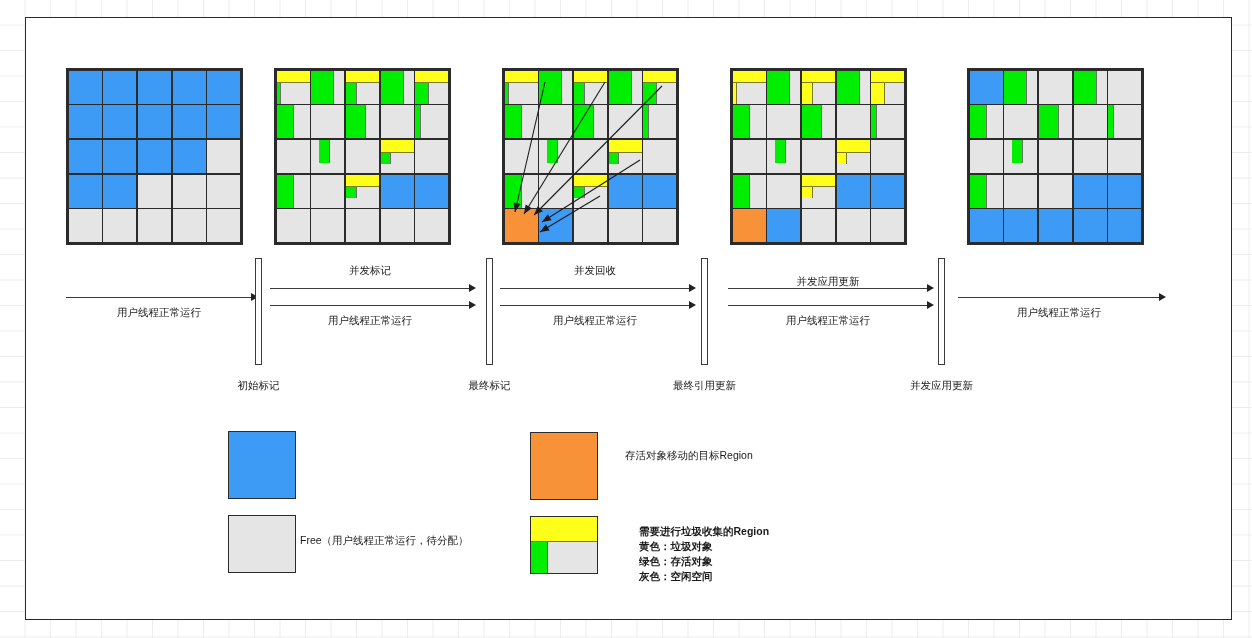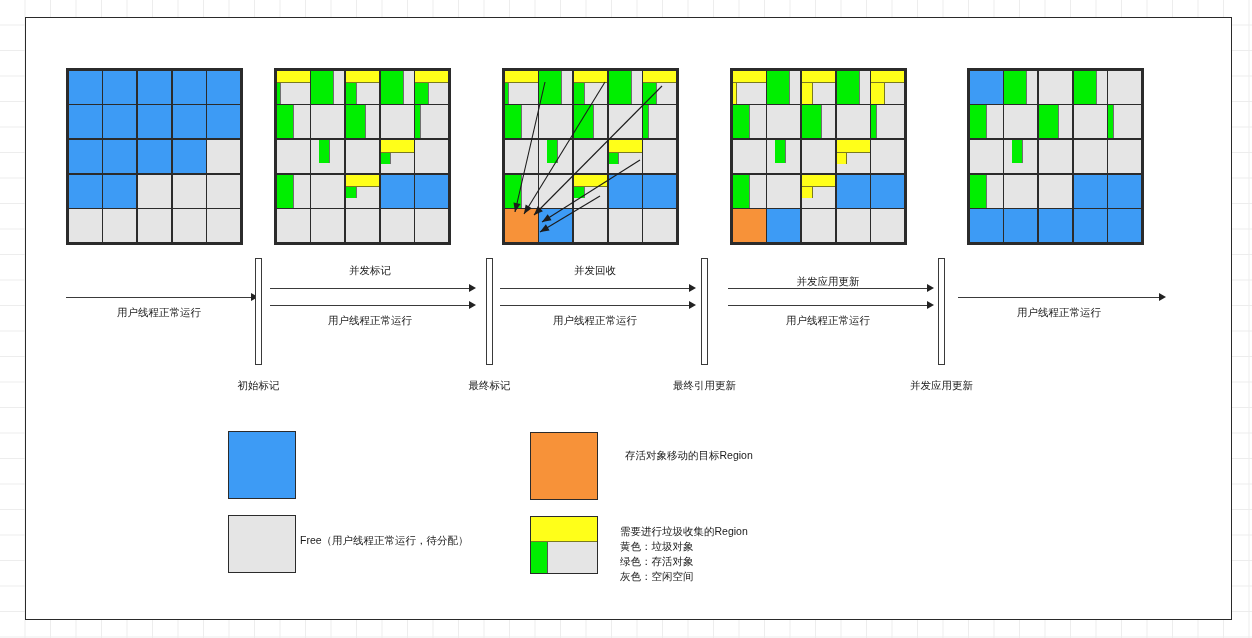--- a/index.html
+++ b/index.html
@@ -376,17 +376,17 @@
     <div class="stw-label" style="left: 841.5px; top: 379px; width: 200px;">并发应用更新</div>
     <div class="lg-swatch blue" style="left: 228px; top: 431px; width: 68px; height: 68px;"></div>
     <div class="lg-swatch free" style="left: 228px; top: 515px; width: 68px; height: 58px;"></div>
     <div class="lg-text" style="left: 300px; top: 533px; width: 260px;">Free（用户线程正常运行，待分配）</div>
     <div class="lg-swatch orange" style="left: 530px; top: 432px; width: 68px; height: 68px;"></div>
     <div class="lg-text" style="left: 625px; top: 448px; width: 260px;">存活对象移动的目标Region</div>
     <div class="lg-mix" style="left: 530px; top: 516px; width: 68px; height: 58px;">
       <div class="mix-y"></div>
       <div class="mix-g"></div>
     </div>
-    <div class="lg-text" style="left: 620px; top: 524px; width: 260px;">需要进行垃圾收集的Region
+    <div class="lg-text" style="left: 639px; top: 524px; width: 260px; font-weight: bold;">需要进行垃圾收集的Region
 黄色：垃圾对象
 绿色：存活对象
 灰色：空闲空间</div>
   </div>
 
 </body></html>

